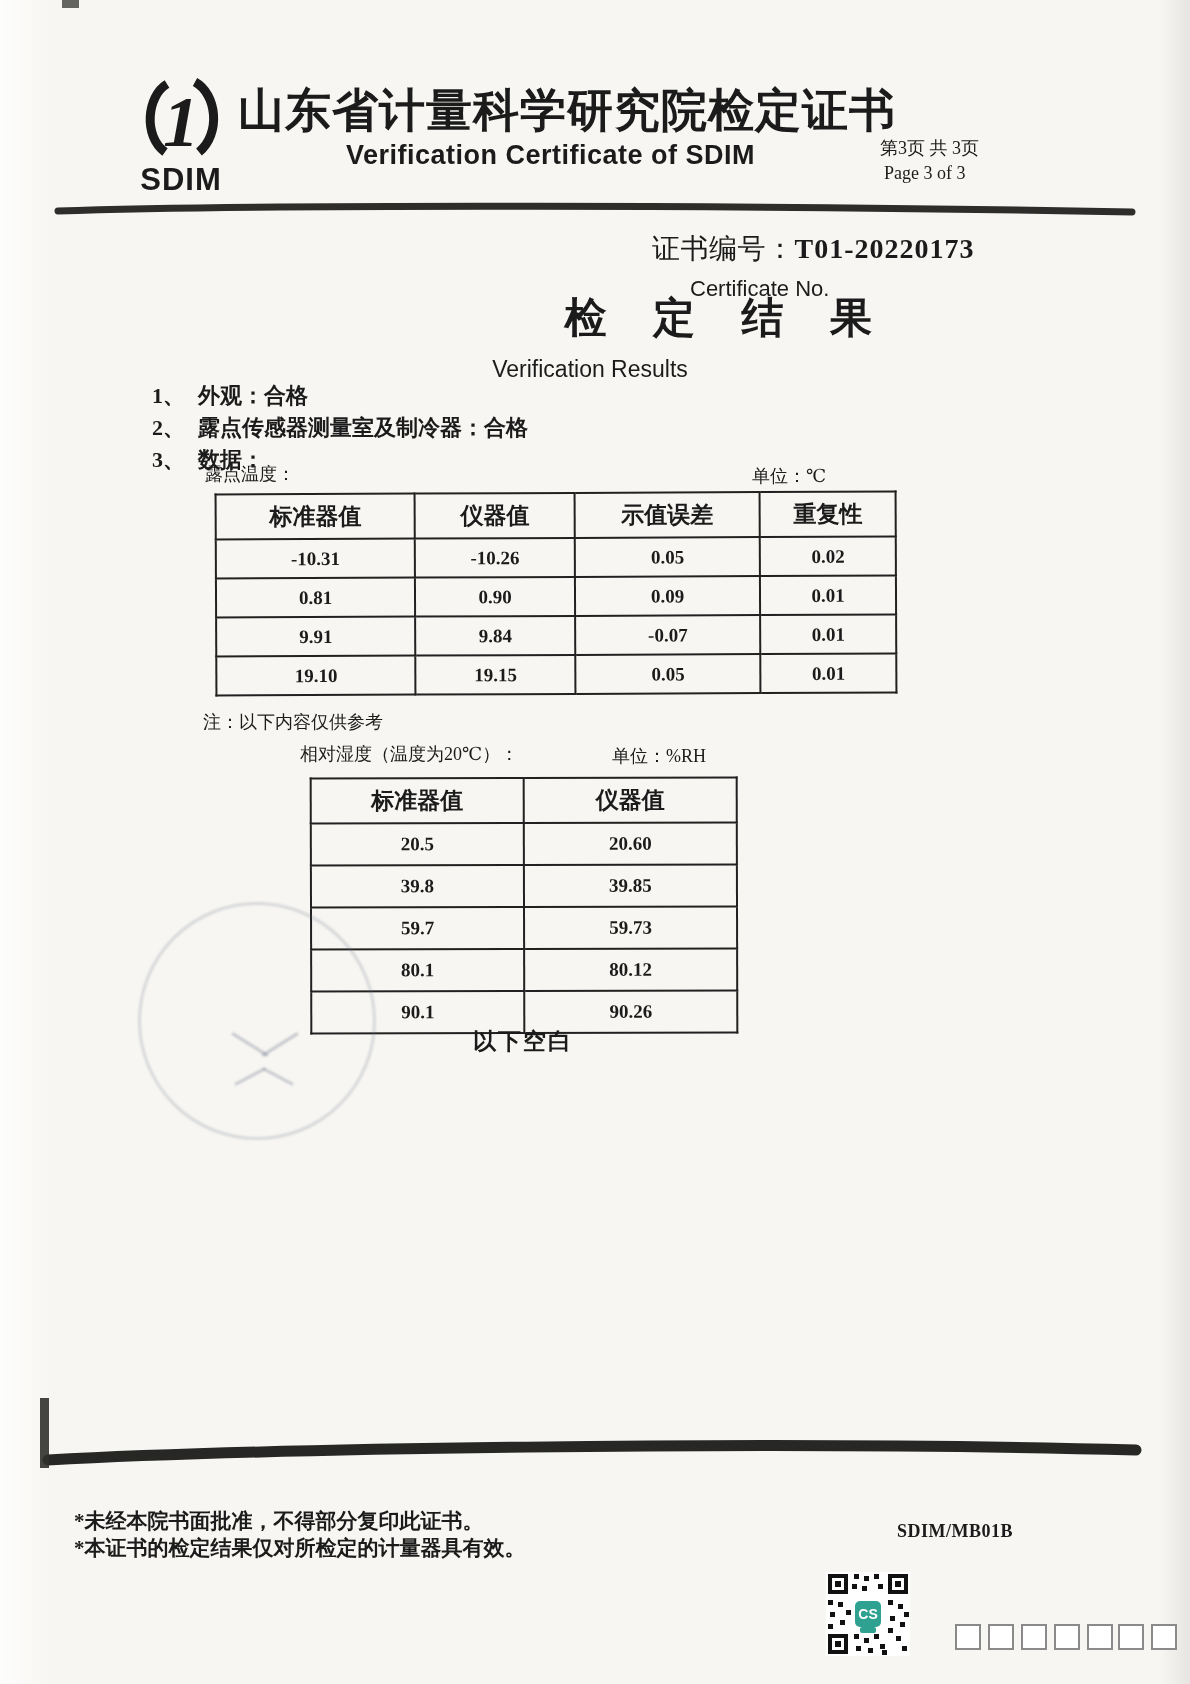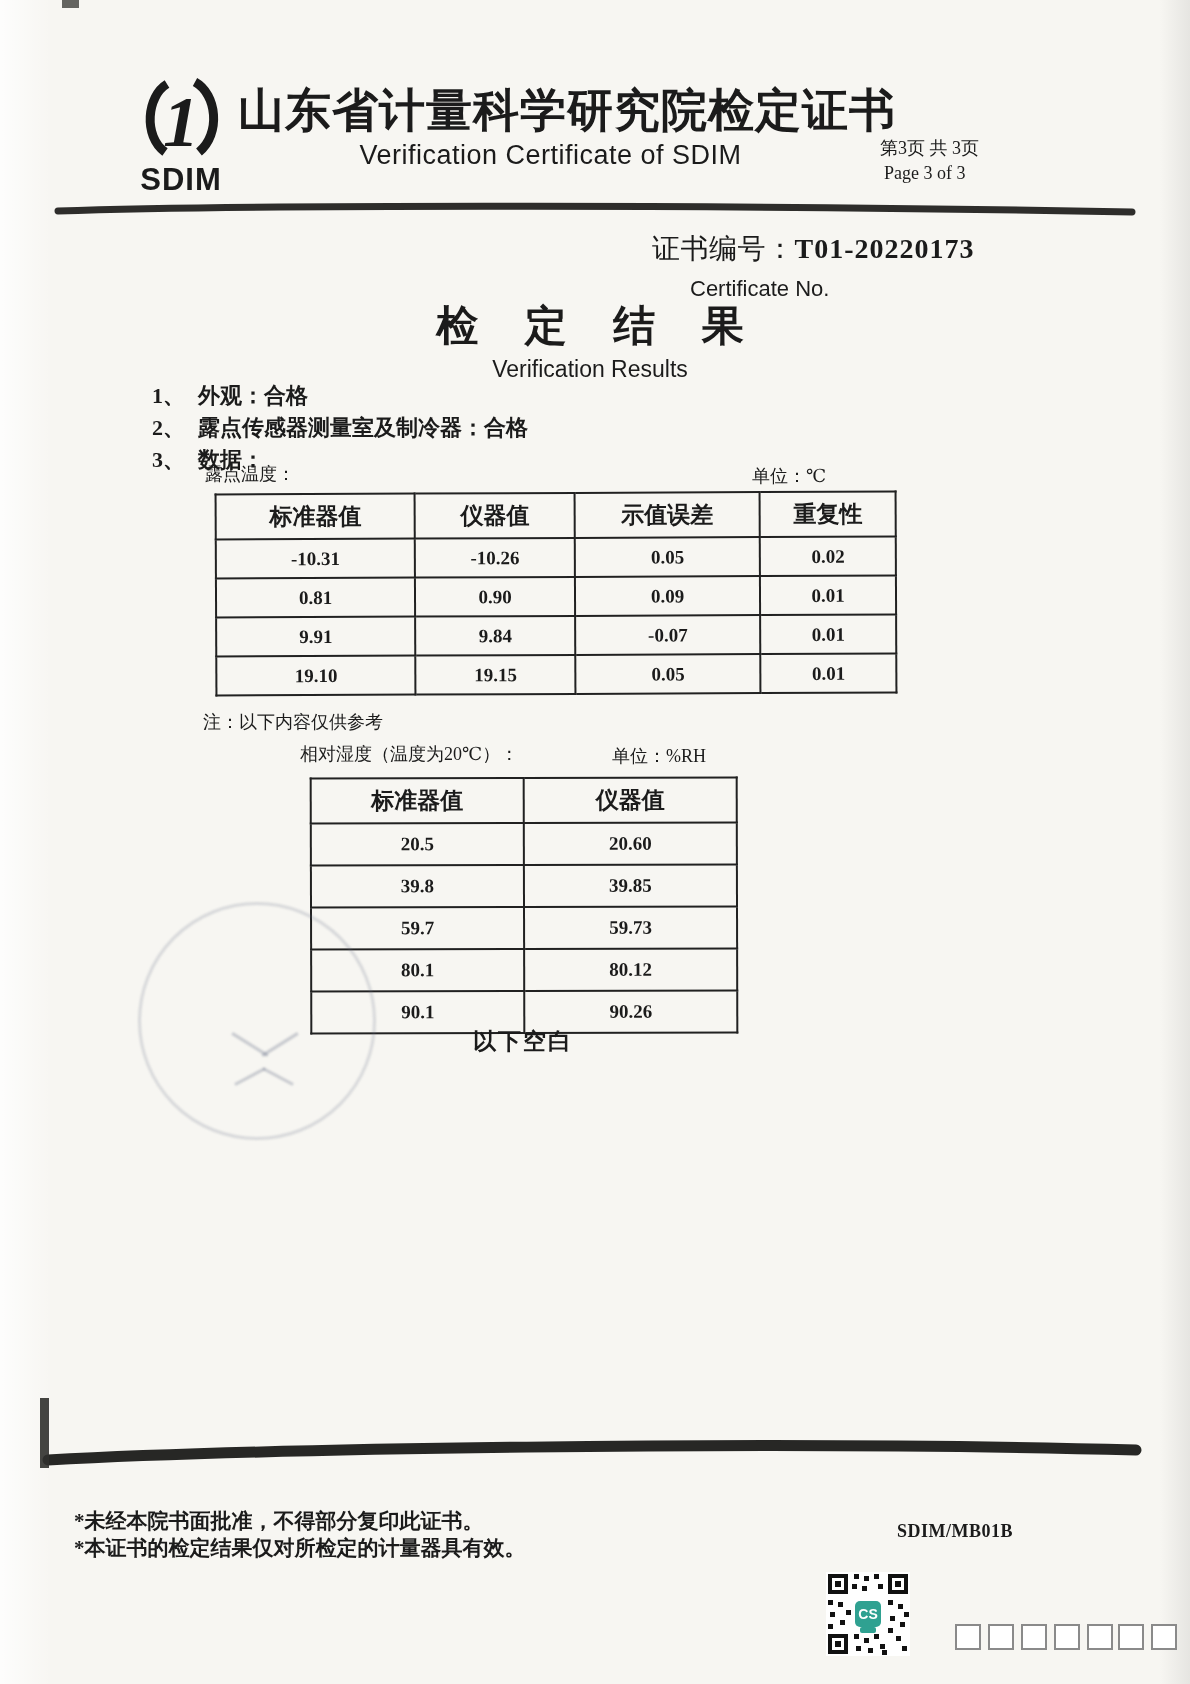--- a/index.html
+++ b/index.html
@@ -16,33 +16,33 @@
     background:linear-gradient(to right,rgba(255,255,255,0.8),rgba(255,255,255,0));}
 
   
   .logo{position:absolute;left:116px;top:76px;width:130px;text-align:center;}
   .logo-mark{display:block;margin:0 auto;}
   .logo-text{font-family:Liberation Sans, sans-serif;font-weight:bold;
     font-size:31px;letter-spacing:1px;margin-top:-10px;}
   .title-cn{position:absolute;left:238px;top:80px;width:625px;text-align:center;
     font-size:46px;font-weight:bold;letter-spacing:1px;white-space:nowrap;}
   .title-en{position:absolute;left:238px;top:140px;width:625px;text-align:center;
-    font-family:"Liberation Sans","DejaVu Sans",sans-serif;font-weight:normal;
+    font-family:"Liberation Sans","DejaVu Sans",sans-serif;font-weight:bold;
     font-size:27px;letter-spacing:0.5px;}
   .page-info{position:absolute;left:880px;top:136px;width:250px;font-size:18px;line-height:1.4;}
   .page-info .en{padding-left:4px;}
 
   
   .cert-no{position:absolute;left:652px;top:230px;font-size:28px;letter-spacing:0.5px;}
   .cert-no .val{font-weight:bold;letter-spacing:1px;}
   .cert-no-en{position:absolute;left:690px;top:276px;
     font-family:"Liberation Sans","DejaVu Sans",sans-serif;font-size:22px;}
 
   
-  .results-title{position:absolute;left:290px;top:298px;width:600px;text-align:center;
+  .results-title{position:absolute;left:290px;top:290px;width:600px;text-align:right;
     font-size:42px;font-weight:bold;letter-spacing:18px;text-indent:18px;}
   .results-sub{position:absolute;left:290px;top:356px;width:600px;text-align:center;
     font-family:"Liberation Sans","DejaVu Sans",sans-serif;font-size:23px;}
 
   
   .result-list{position:absolute;left:152px;top:382px;font-size:22px;font-weight:bold;}
   .result-list .row{margin-bottom:5px;line-height:27px;}
   .result-list .num{display:inline-block;min-width:46px;}
 
   

